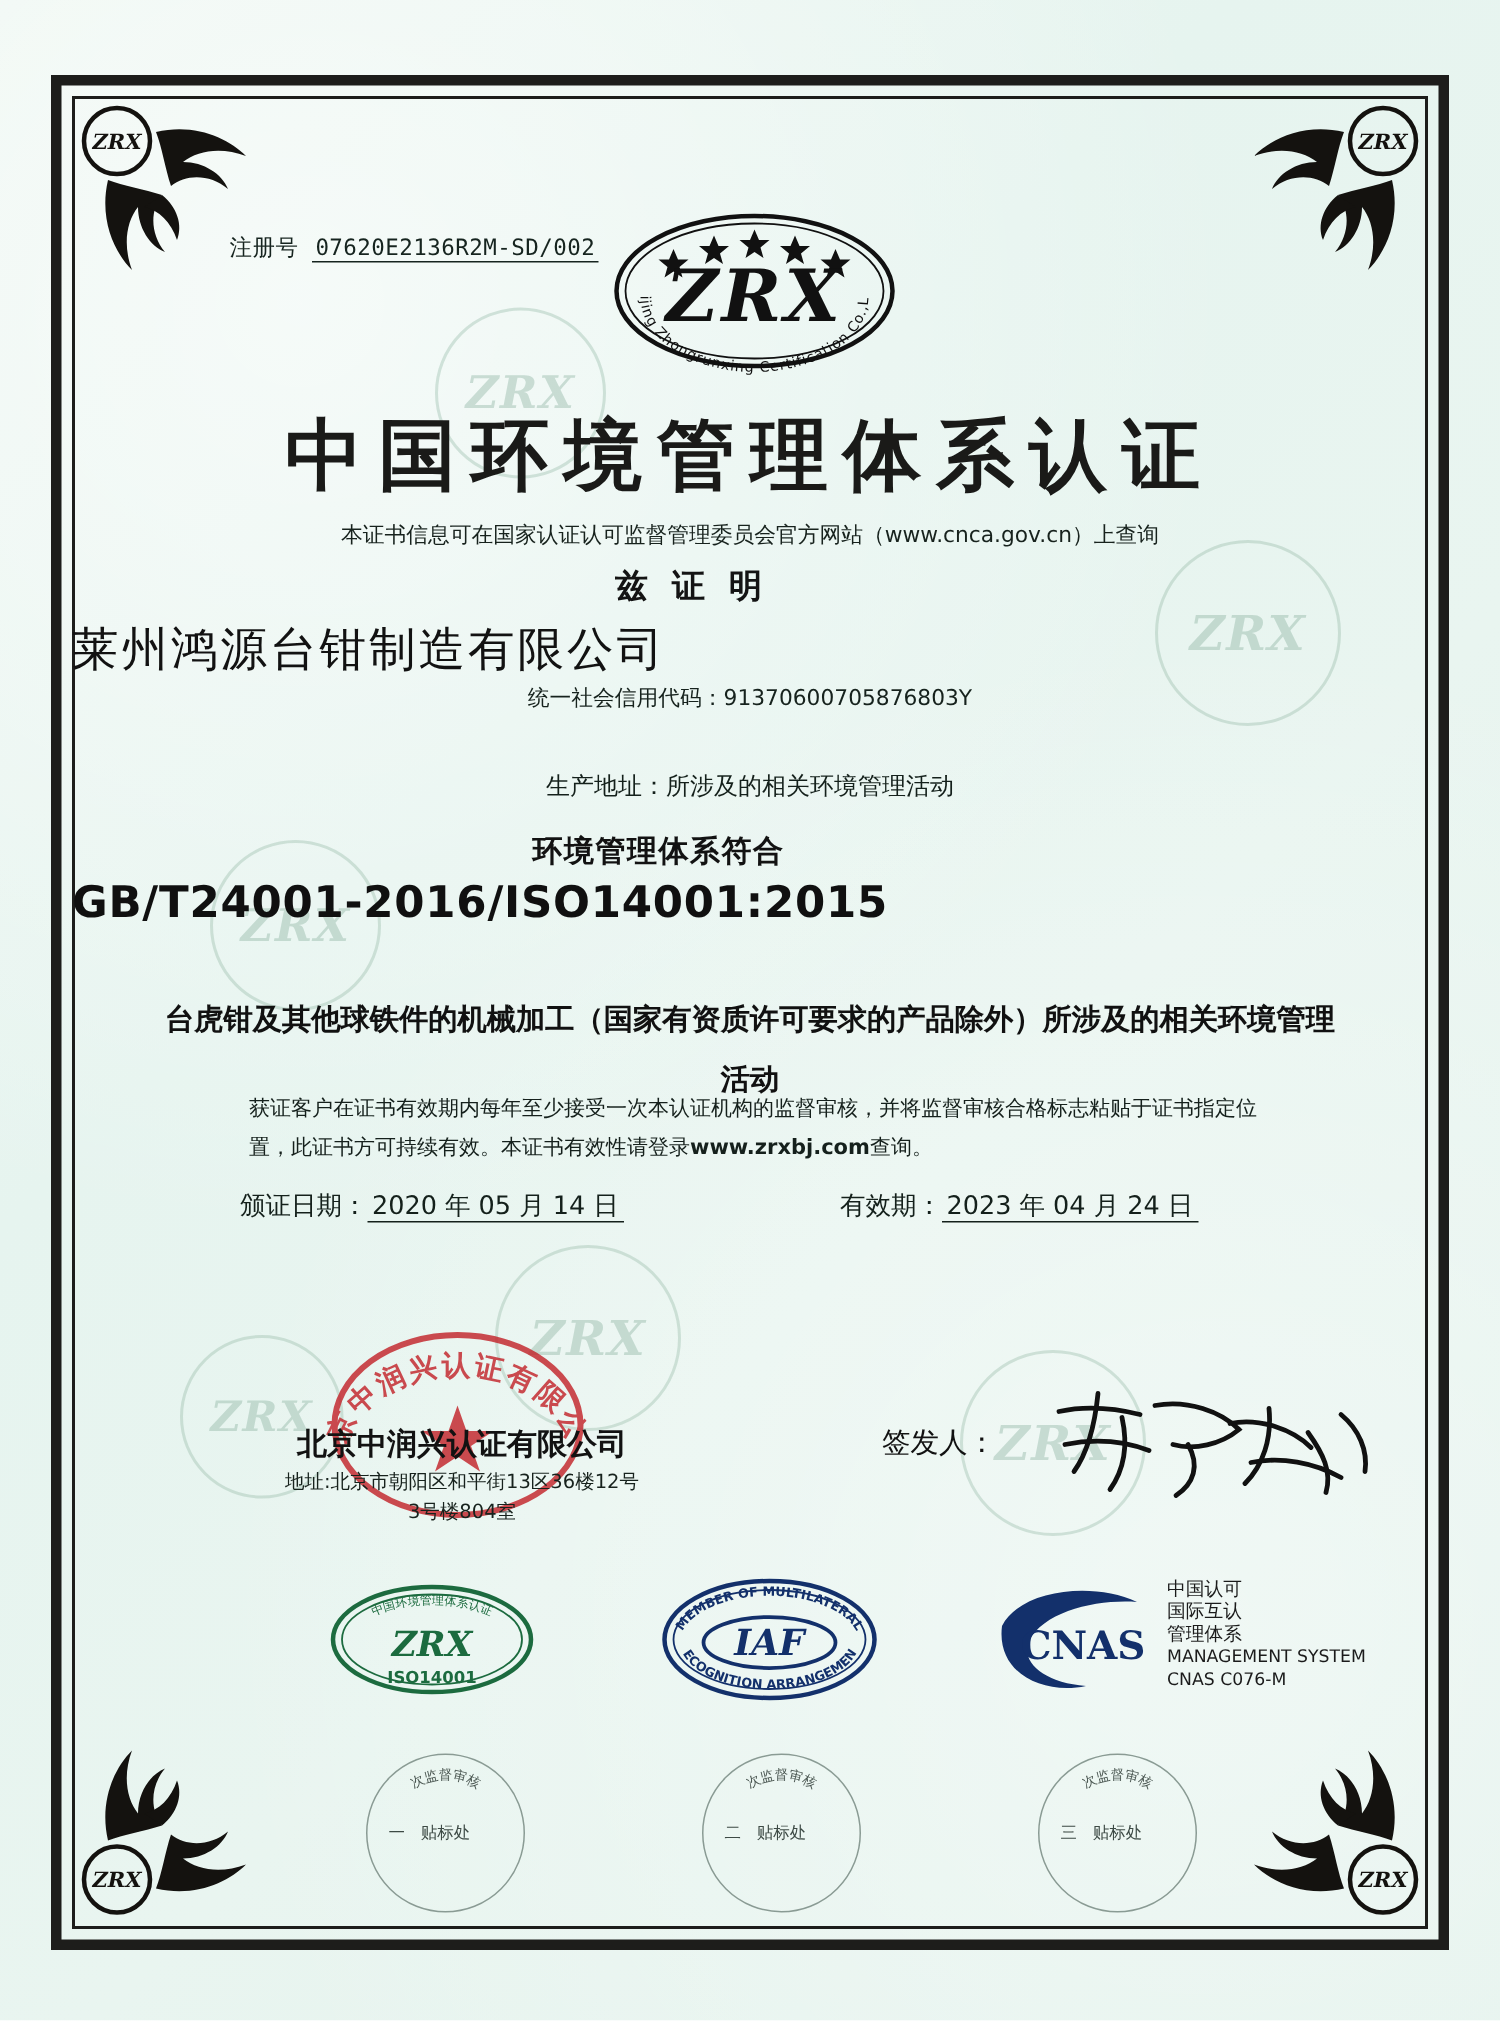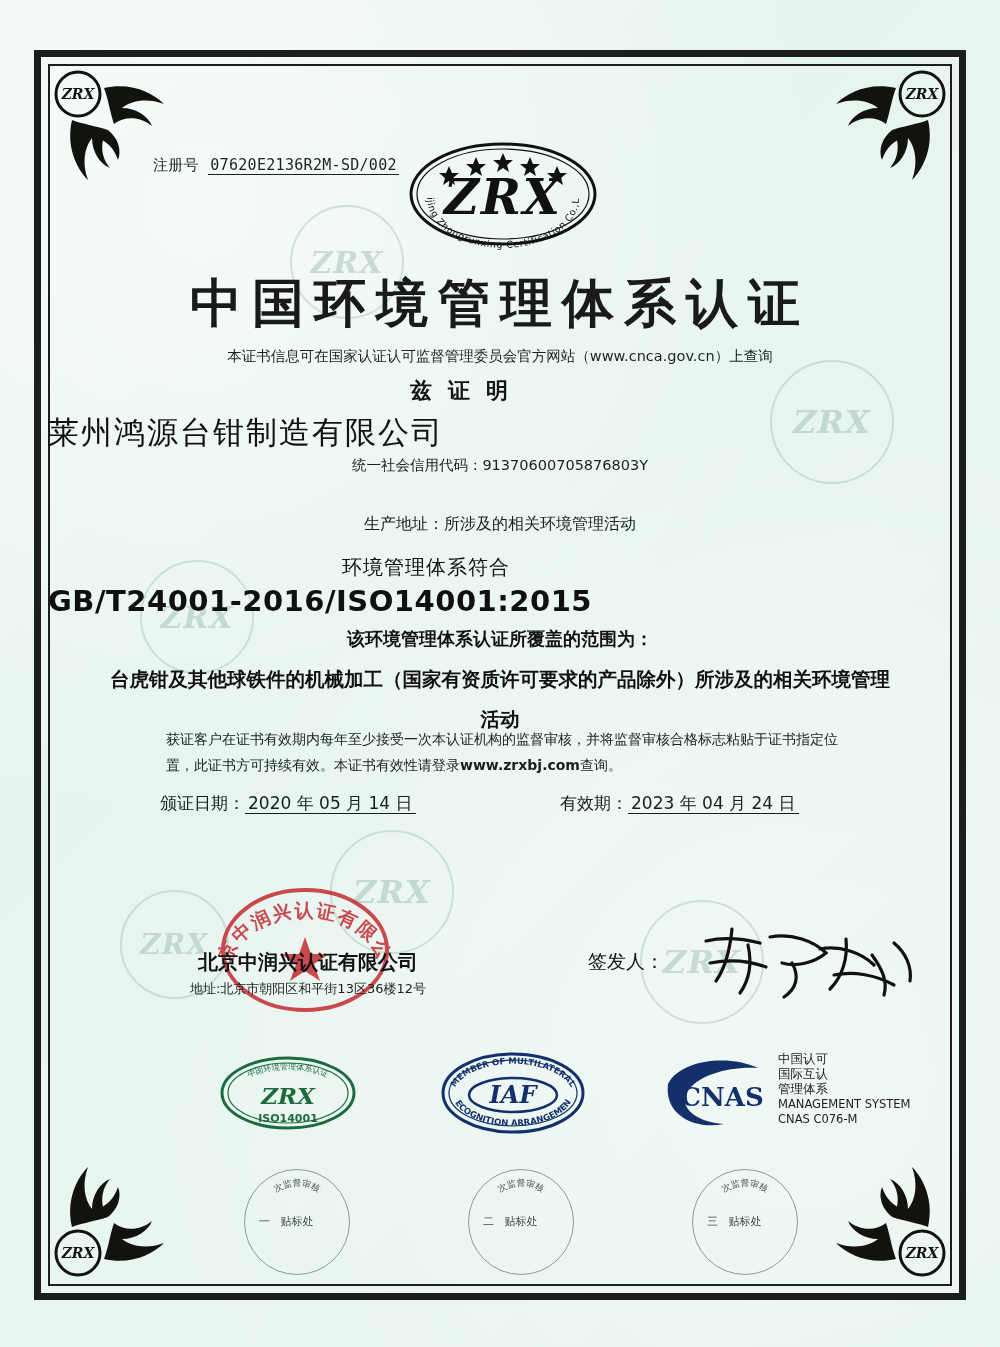--- a/index.html
+++ b/index.html
@@ -88,22 +88,22 @@
   }
   .addr1{
     position:absolute;top:424px;left:0;width:904px;text-align:center;
     font-size:16px;color:#14201b;
   }
   .addr2{
     position:absolute;top:450px;left:0;width:904px;text-align:center;
     font-size:16px;color:#14201b;
   }
   .conform{
-    position:absolute;top:490px;left:4px;width:748px;text-align:center;
-    font-size:20px;font-weight:normal;color:#121212;letter-spacing:1px;
+    position:absolute;top:490px;left:17px;width:748px;text-align:center;
+    font-size:20px;font-weight:bold;color:#121212;letter-spacing:1px;
   }
   .standard{
     position:absolute;top:520px;left:0;width:904px;text-align:left;
     font-size:29px;font-weight:bold;color:#101010;letter-spacing:.5px;
   }
   .scope-label{
     position:absolute;top:563px;left:0;width:904px;text-align:center;
     font-size:18px;font-weight:bold;color:#121212;
   }
   .scope-text{
@@ -252,21 +252,20 @@
     </div>
 
     <div class="title">中国环境管理体系认证</div>
     <div class="subnote">本证书信息可在国家认证认可监督管理委员会官方网站（www.cnca.gov.cn）上查询</div>
     <div class="zizhengming">兹证明</div>
     <div class="company">莱州鸿源台钳制造有限公司</div>
     <div class="credit">统一社会信用代码：91370600705876803Y</div>
     <div class="addr2">生产地址：所涉及的相关环境管理活动</div>
     <div class="conform">环境管理体系符合</div>
     <div class="standard">GB/T24001-2016/ISO14001:2015</div>
-    <div class="scope-label">该环境管理体系认证所覆盖的范围为：</div>
     <div class="scope-text">台虎钳及其他球铁件的机械加工（国家有资质许可要求的产品除外）所涉及的相关环境管理活动</div>
 
     <div class="notice">
       <span>获证客户在证书有效期内每年至少接受一次本认证机构的监督审核，并将监督审核合格标志粘贴于证书指定位置，此证书方可持续有效。本证书有效性请登录</span><b>www.zrxbj.com</b><span>查询。</span>
     </div>
 
     <div class="dates">
       <div class="date-issue">
         <span>颁证日期：</span><span class="date-val">2020 年 05 月 14 日</span>
       </div>
@@ -284,20 +283,21 @@
             <textPath href="#sealarc" startOffset="50%" text-anchor="middle">北京中润兴认证有限公司</textPath>
           </text>
           <polygon points="95,58 101,75 119,75 104,85 110,102 95,92 80,102 86,85 71,75 89,75" fill="#c3242a"></polygon>
         </g>
       </svg>
     </div>
 
     <div class="issuer">北京中润兴认证有限公司</div>
     <div class="issuer-addr">
       <div>地址:北京市朝阳区和平街13区36楼12号</div>
+      <div>3号楼804室</div>
     </div>
 
     <div class="signer-label">签发人：</div>
     <div class="signature">
       <svg viewBox="0 0 230 90">
         <g fill="none" stroke="#111" stroke-width="3.2" stroke-linecap="round">
           <path d="M10 22 C28 18 48 20 64 24"></path>
           <path d="M36 10 C34 30 30 48 20 62"></path>
           <path d="M14 44 C34 40 54 42 70 48"></path>
           <path d="M52 26 C56 44 54 60 44 74"></path>

